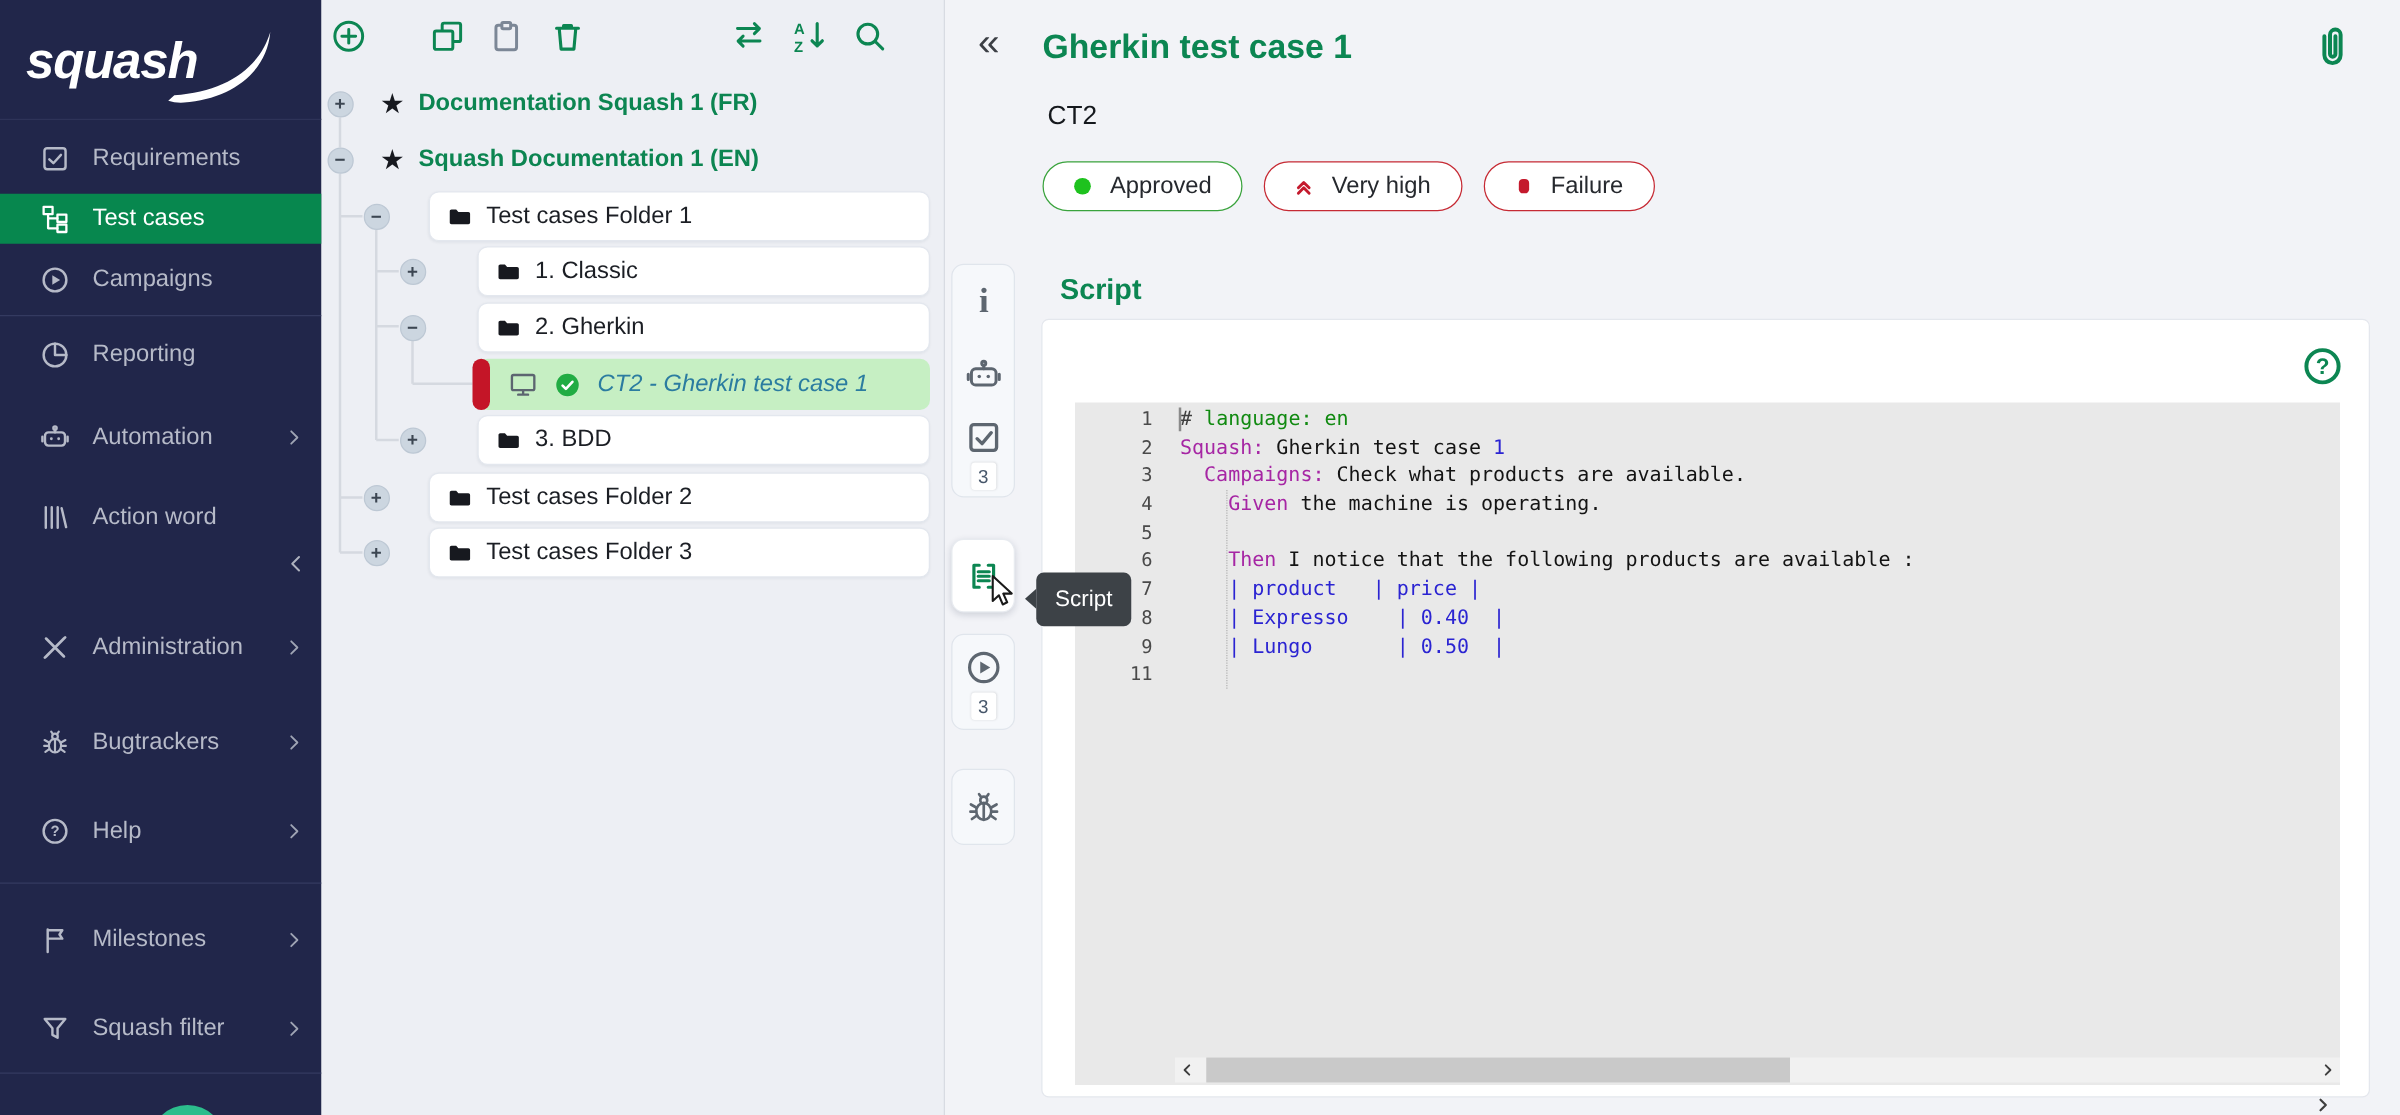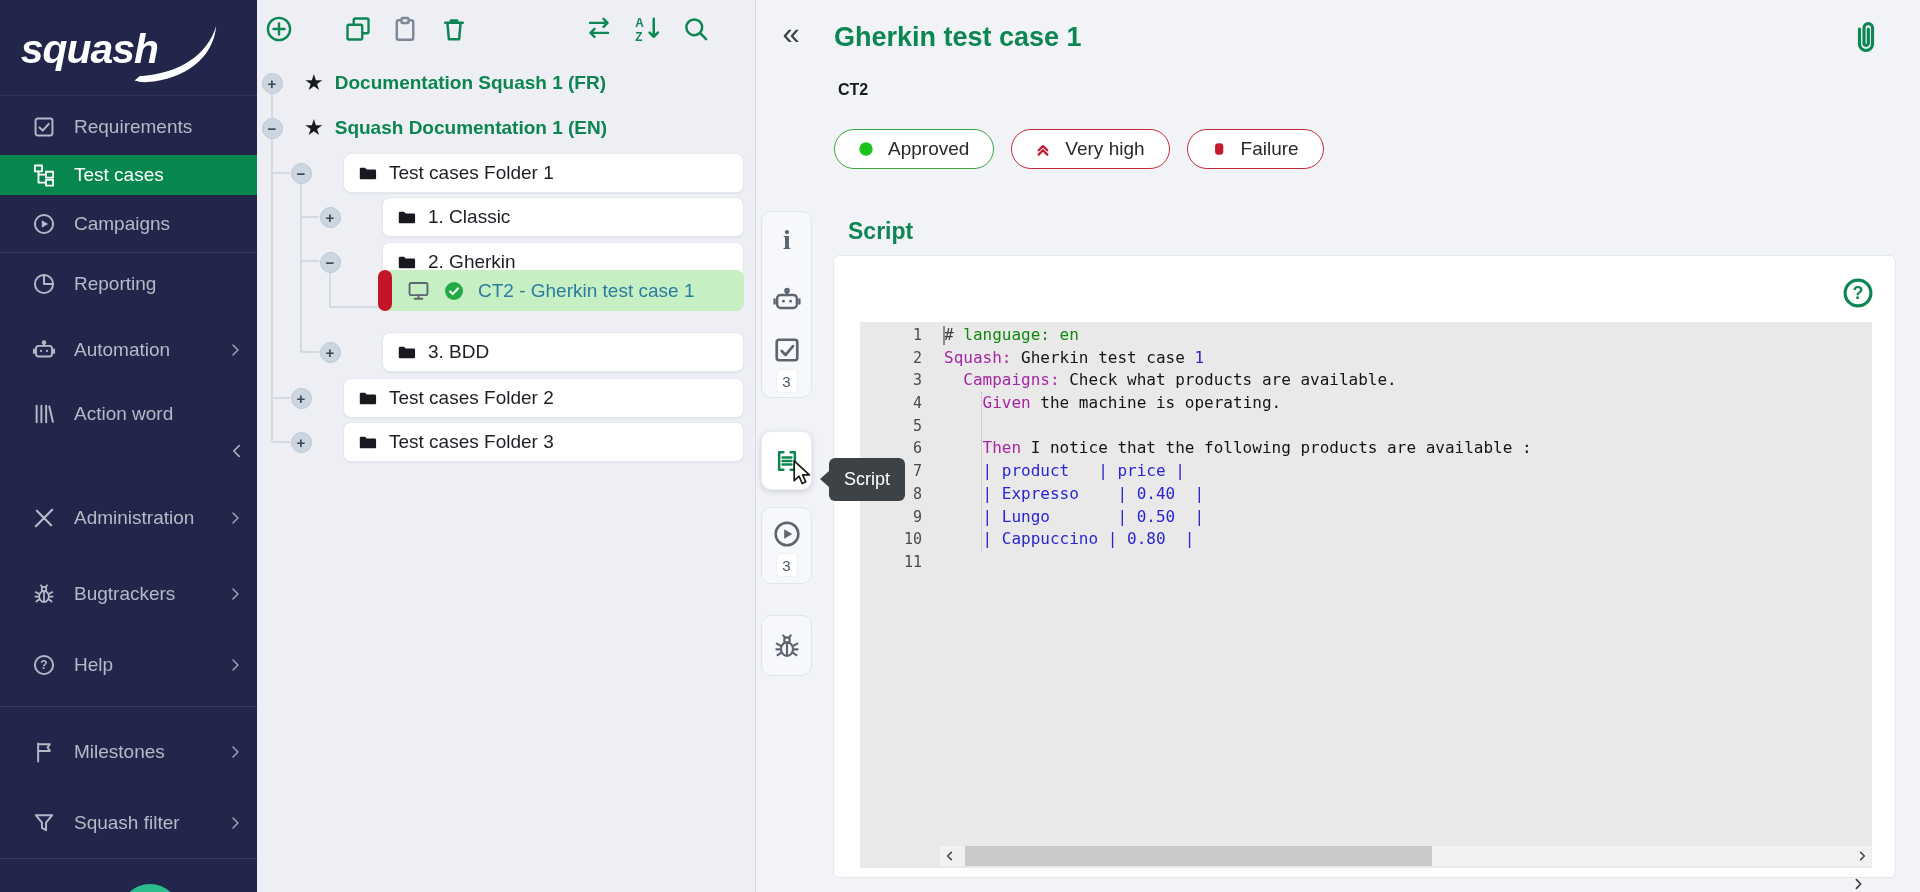--- a/index.html
+++ b/index.html
@@ -47,21 +47,21 @@
   .card.active .tab{color:#0c8652;}
   .chip{position:absolute;left:50%;transform:translateX(-50%);width:20px;height:22px;background:#ffffff;border-radius:3px;font-size:15px;color:#46566a;display:flex;align-items:center;justify-content:center;box-shadow:0 0 2px rgba(0,0,0,.12);}
 
   #tooltip{position:absolute;left:829px;top:458px;width:76px;height:43px;background:#3d4247;border-radius:6px;color:#fff;font-size:18px;display:flex;align-items:center;justify-content:center;z-index:9;}
   #tooltip::before{content:"";position:absolute;left:-9px;top:13px;border-style:solid;border-width:8px 9px 8px 0;border-color:transparent #3d4247 transparent transparent;}
   #cursor{position:absolute;left:788px;top:458px;width:27px;height:27px;z-index:10;}
 
   
   #back-btn{position:absolute;left:774px;top:14px;width:34px;height:40px;font-size:31px;color:#3c3f45;text-align:center;line-height:40px;z-index:6;}
   #page-title{position:absolute;left:834px;top:22px;font-size:27px;font-weight:bold;color:#0c8652;margin:0;}
-  #reference{position:absolute;left:838px;top:81px;font-size:16px;font-weight:bold;color:#15181d;}
+  #reference{position:absolute;left:838px;top:81px;font-size:21px;font-weight:normal;color:#15181d;}
   #badges{position:absolute;left:834px;top:129px;display:flex;gap:17px;}
   .pill{height:40px;border-radius:20px;background:#fff;display:flex;align-items:center;padding:0 24px 0 20px;box-sizing:border-box;gap:11px;}
   .pill.success{border:1.5px solid #3aa33d;align-items:center;}
   .pill.danger{border:1.5px solid #c62a34;}
   .pill .icon{width:22px;height:22px;flex:none;}
   .pill.success .icon{color:#1ec21e;}
   .pill.danger .icon{color:#c41a2d;}
   .pill-label{font-size:19px;color:#26292e;white-space:nowrap;}
   #attach-btn{position:absolute;left:1846px;top:14px;width:40px;height:46px;color:#0c8652;z-index:6;}
   #attach-btn .icon{width:40px;height:46px;}
@@ -322,21 +322,21 @@
         </div>
         <div class="expander" style="left: 62.5px; top: 251.5px;">−</div>
         <div class="tree-row row-card" style="left: 125px; top: 242px; width: 362px; height: 40px;">
           <span class="icon folder" style="width: 21px; height: 21px;">
             <svg viewBox="0 0 24 24">
               <path d="M3.2 6.9c0-.9.7-1.6 1.6-1.6h4.3l2 2.2h9.1c.9 0 1.6.7 1.6 1.6v8c0 .9-.7 1.6-1.6 1.6H4.8c-.9 0-1.6-.7-1.6-1.6z" fill="currentColor"></path>
             </svg>
           </span>
           <div class="node-label">2. Gherkin</div>
         </div>
-        <div class="tree-row tc-row" style="left: 125px; top: 270px; width: 362px; height: 41px;">
+        <div class="tree-row tc-row" style="left: 125px; top: 287px; width: 362px; height: 41px; font-style: italic;">
           <div class="tc-redbar"></div>
           <span class="icon monitor" style="width: 25px; height: 25px;">
             <svg viewBox="0 0 24 24" fill="none" stroke="currentColor" stroke-width="1.8" stroke-linecap="round" stroke-linejoin="round">
               <rect x="3.4" y="4.8" width="17.2" height="11.6" rx="1.3"></rect>
               <path d="M12 16.4v3.2M8.2 19.9h7.6"></path>
             </svg>
           </span>
           <span class="icon check" style="width: 22px; height: 22px;">
             <svg viewBox="0 0 24 24">
               <circle cx="12" cy="12" r="9.8" fill="#21ac43"></circle>
@@ -492,24 +492,20 @@
           <div class="ln">7</div>
           <div class="ccontent"><span class="tk-table">    | product   | price |</span></div>
         </div>
         <div class="cline">
           <div class="ln">8</div>
           <div class="ccontent"><span class="tk-table">    | Expresso    | 0.40  |</span></div>
         </div>
         <div class="cline">
           <div class="ln">9</div>
           <div class="ccontent"><span class="tk-table">    | Lungo       | 0.50  |</span></div>
-        </div>
-        <div class="cline">
-          <div class="ln">10</div>
-          <div class="ccontent"><span class="tk-table">    | Cappuccino | 0.80  |</span></div>
         </div>
         <div class="cline">
           <div class="ln">11</div>
           <div class="ccontent"></div>
         </div>
       </div>
     <div id="caret"></div>
     <div id="indent-guide"></div>
     <div id="hscroll">
       <span class="scroll-arrow icon" style="left:3px;">

